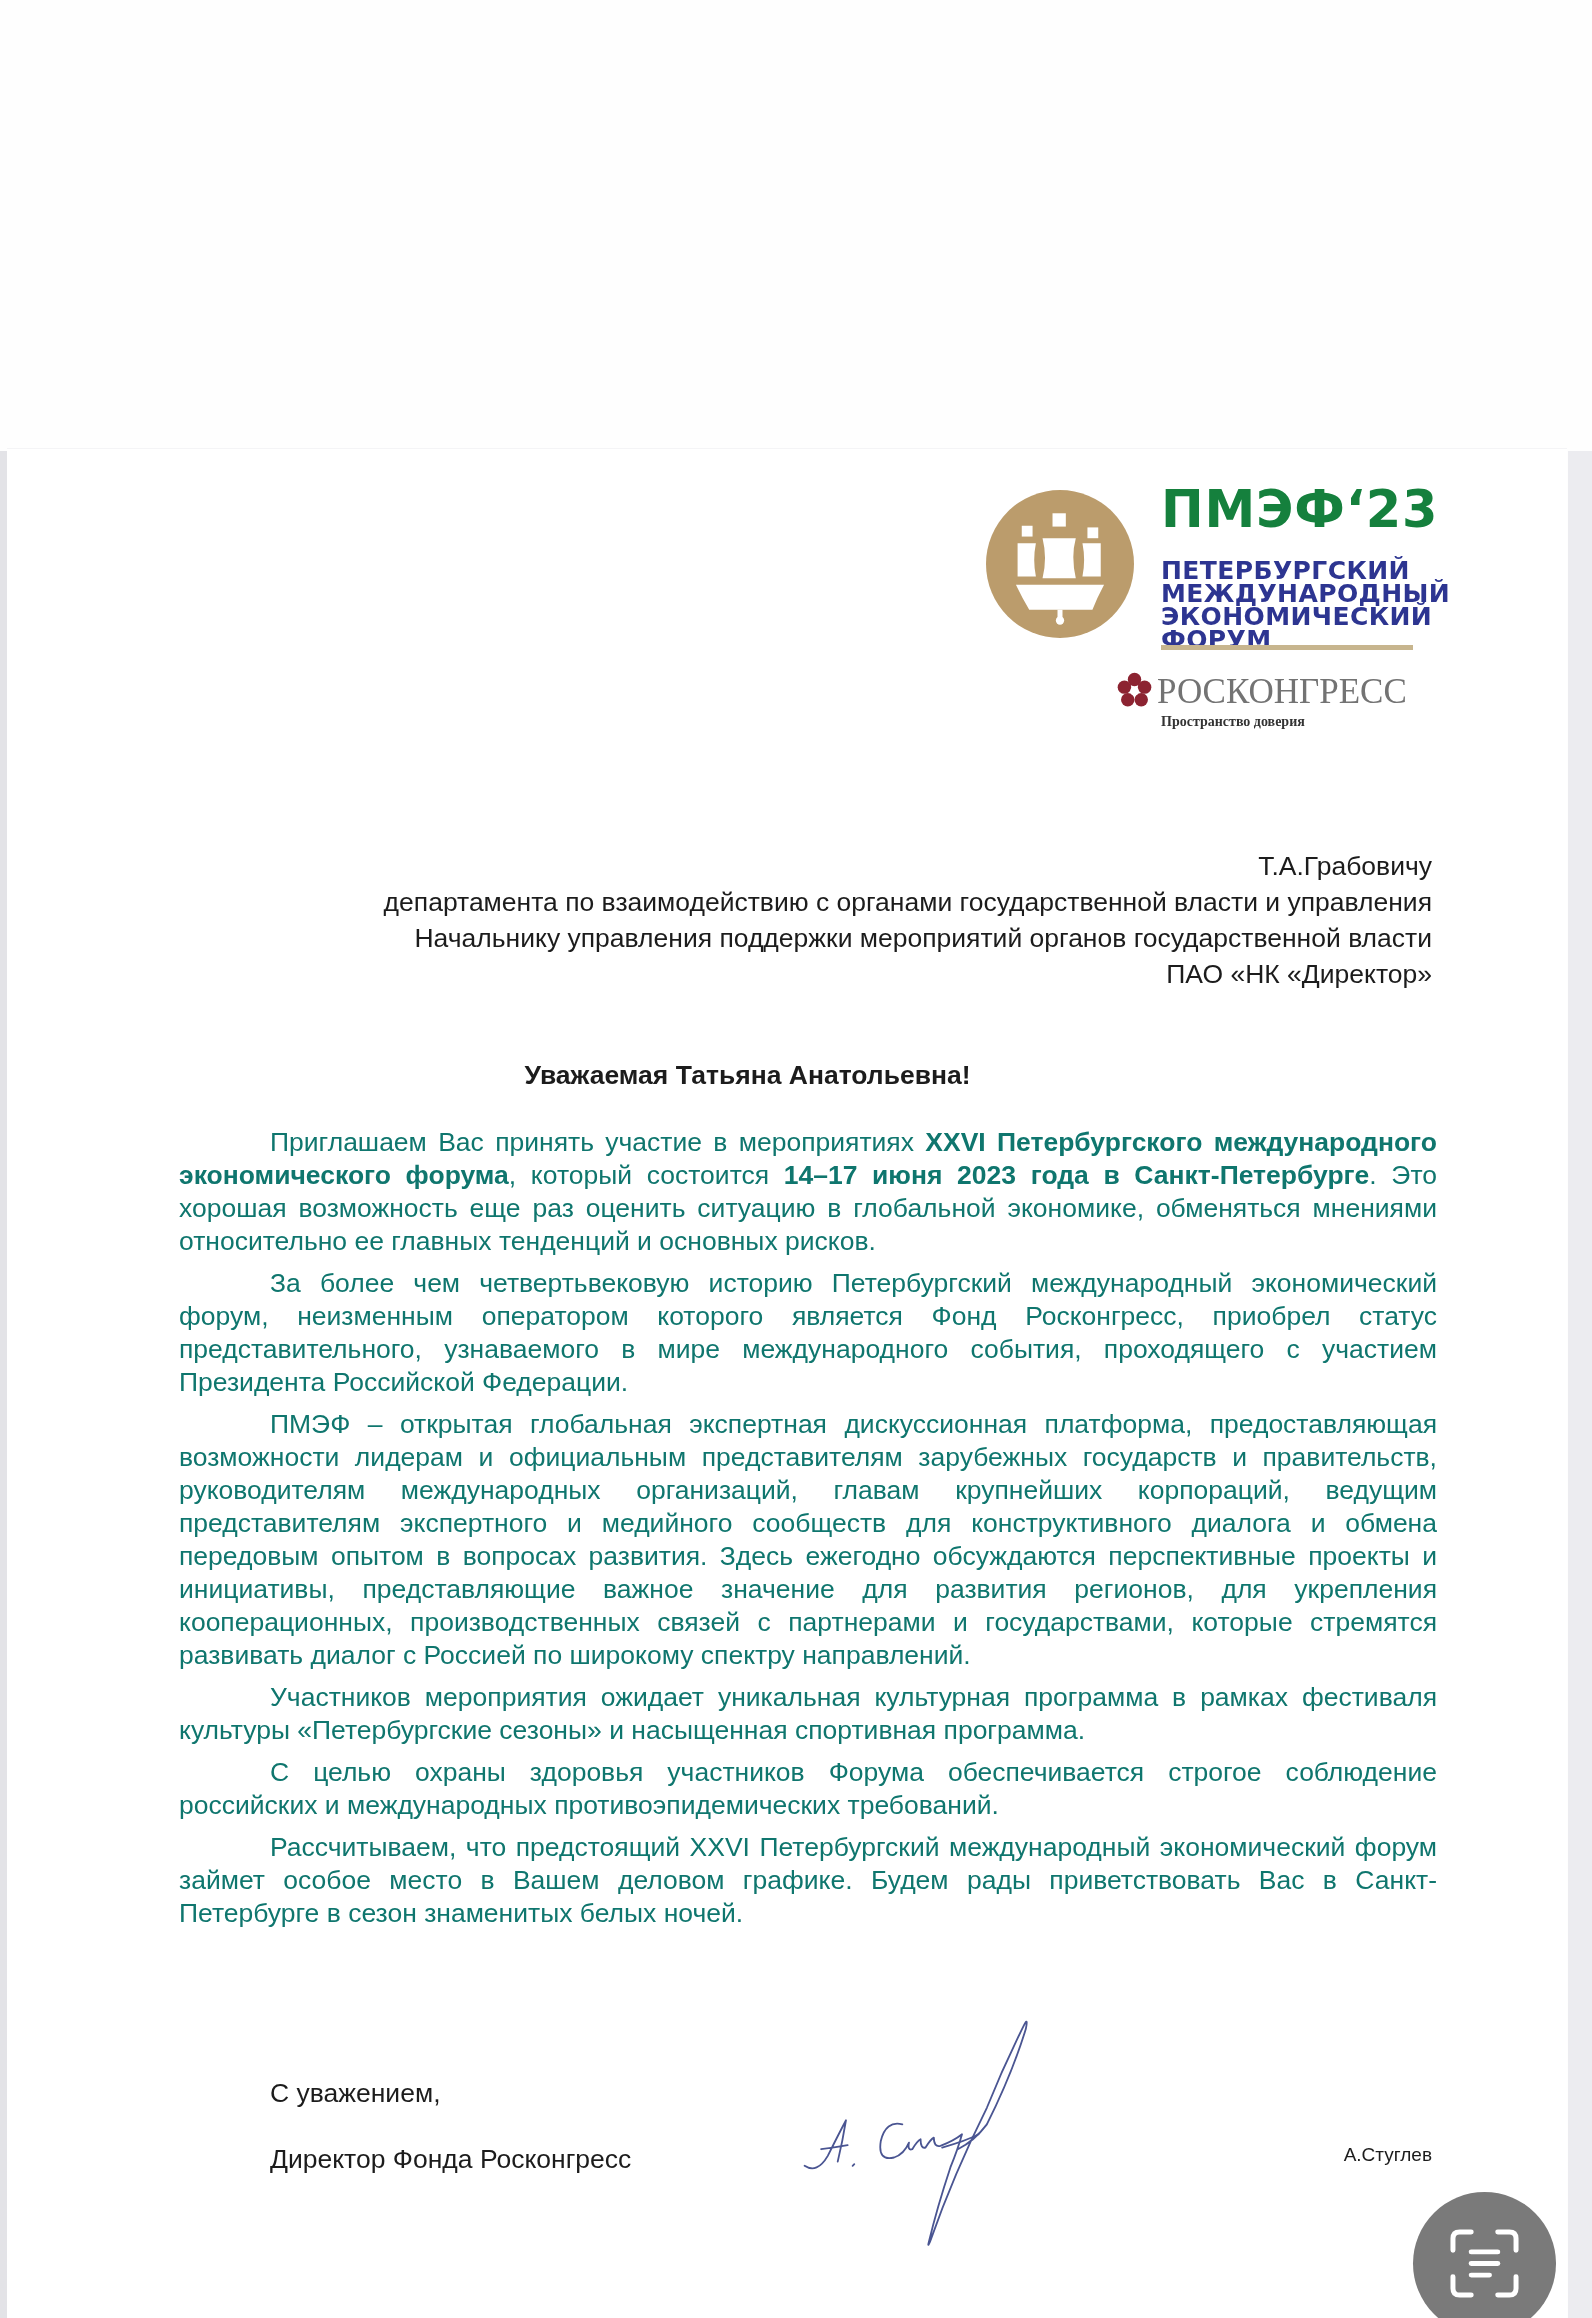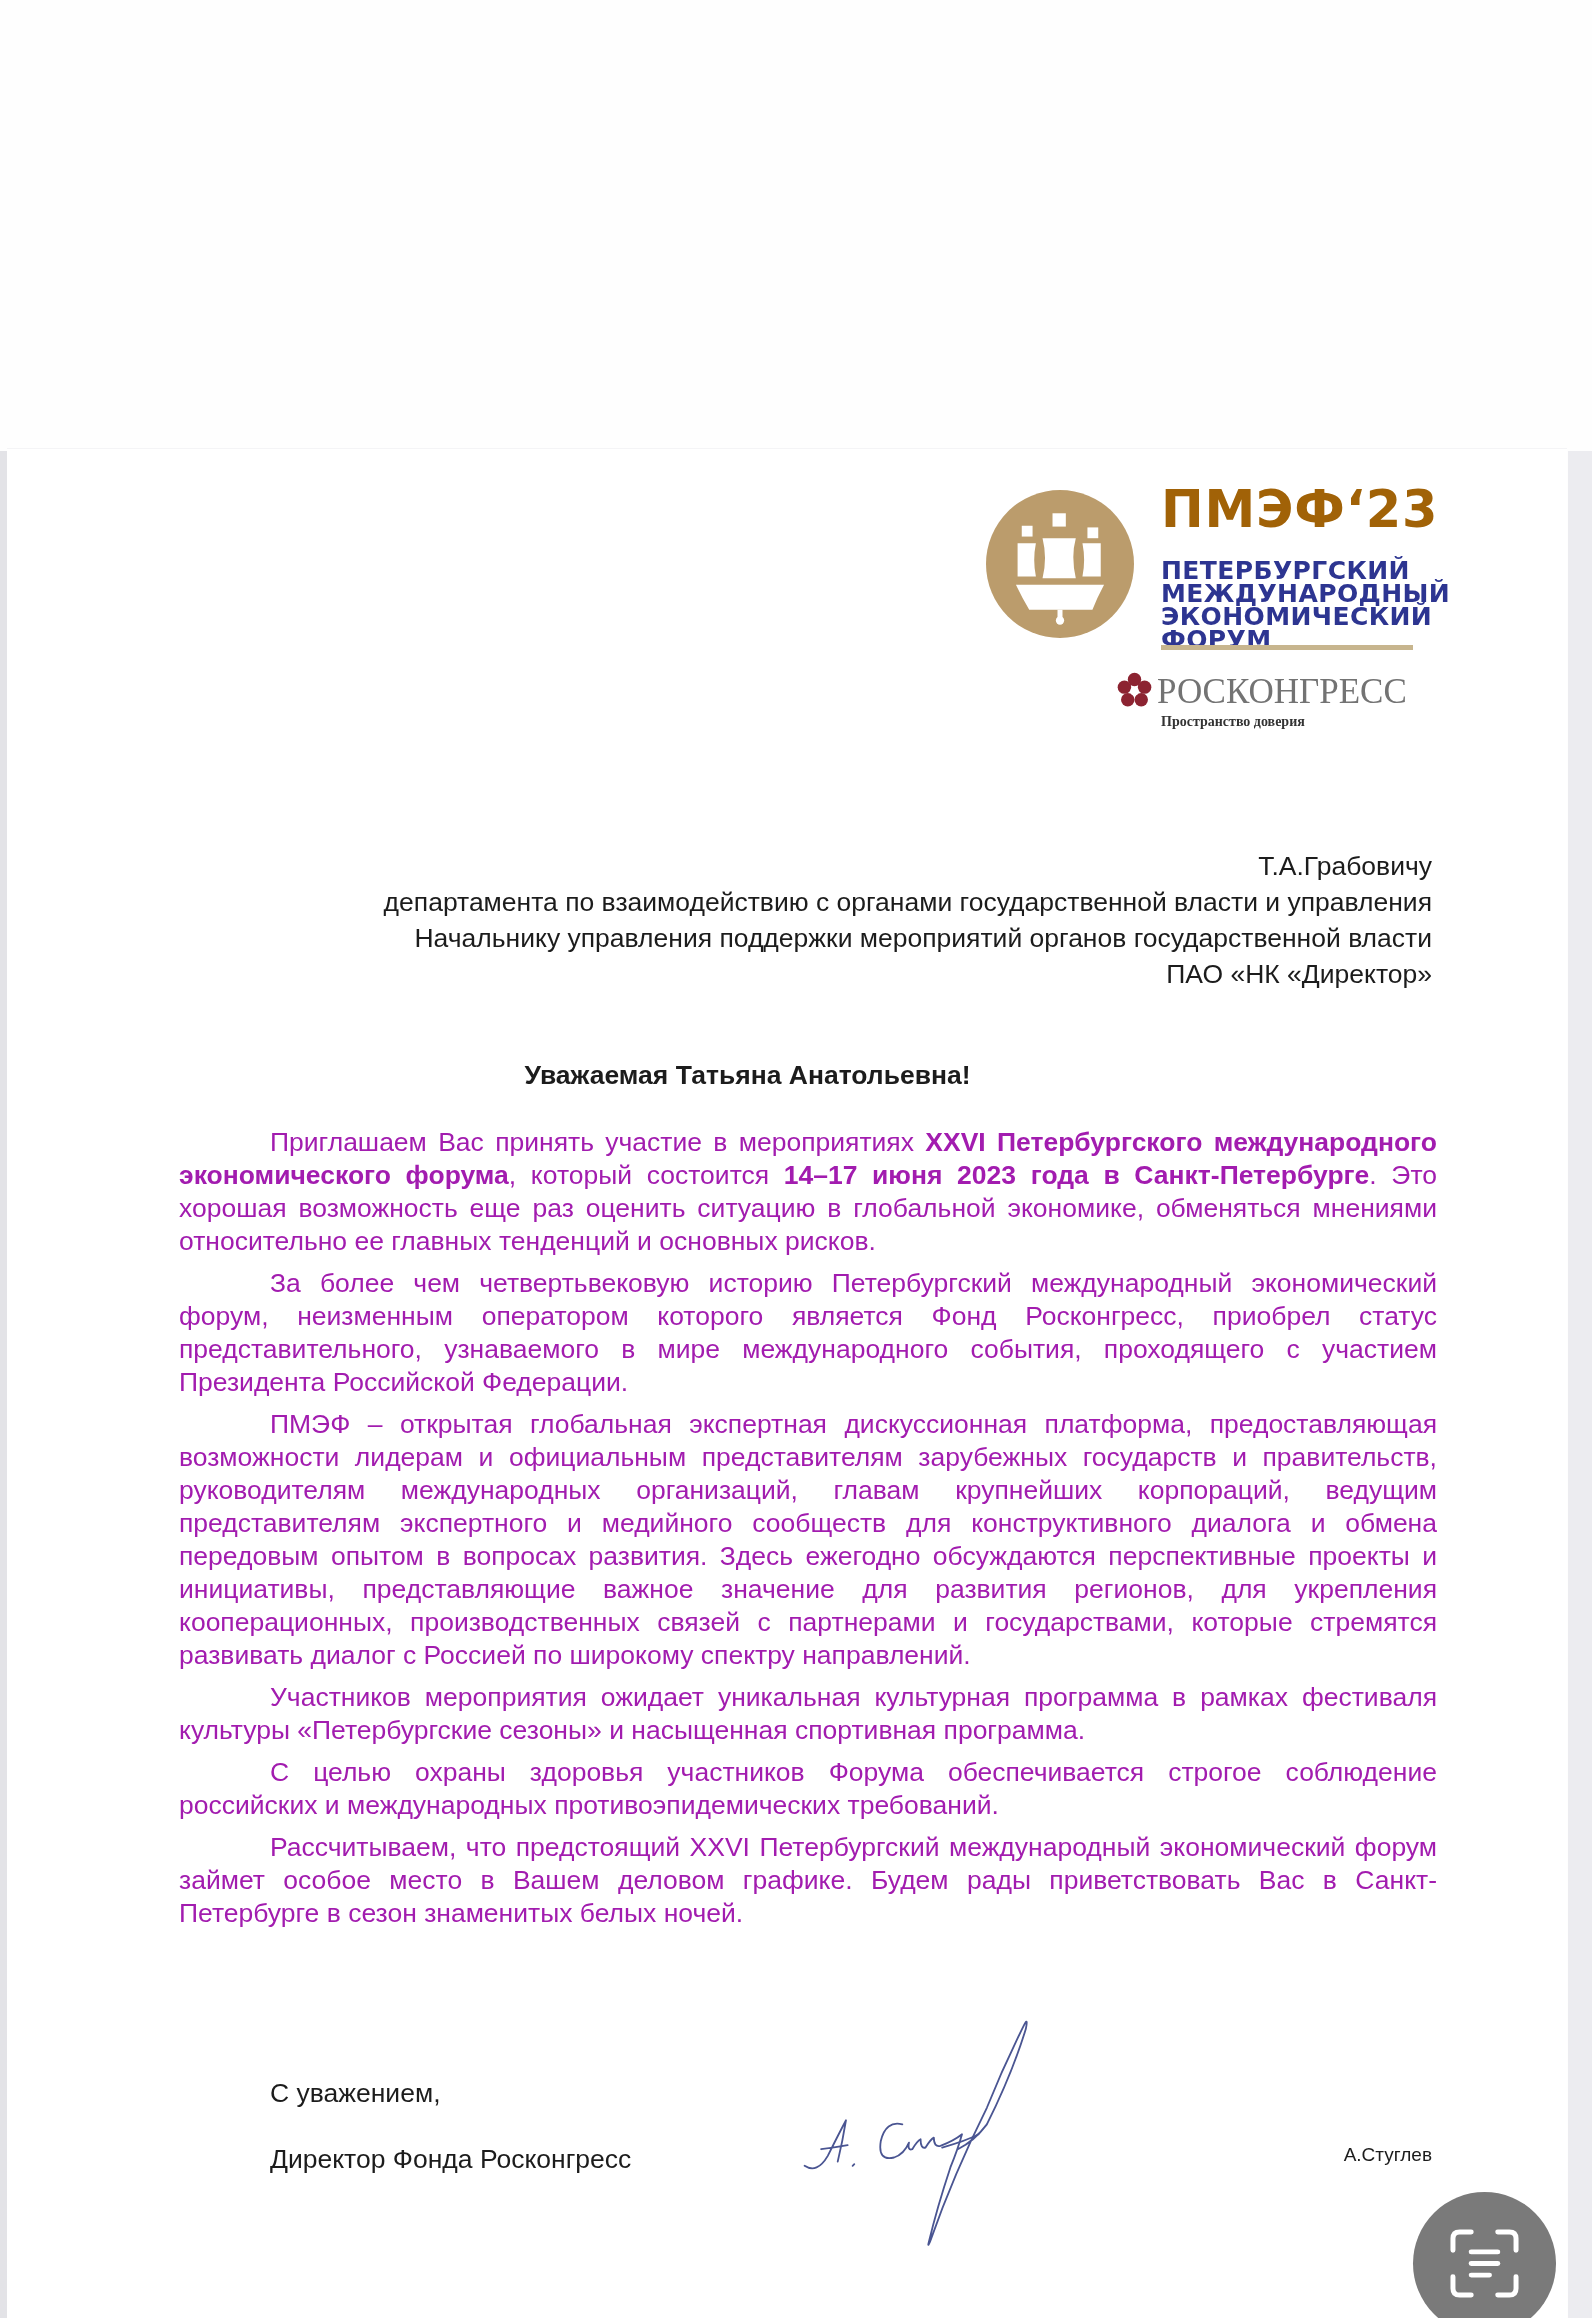--- a/index.html
+++ b/index.html
@@ -14,35 +14,35 @@
     position:absolute; left:6.6px; top:448px; width:1560px; height:1871px;
     background:#ffffff;
     box-shadow: inset 0 0.8px 0 #f1f1f3;
   }
   .edge-left { position:absolute; left:0; top:451px; width:6.6px; height:1867px; background:#e3e3e7; }
   .edge-right { position:absolute; left:1568px; top:451px; width:25px; height:1867px; background:#ececf0; }
 
   
   .logo-circle { position:absolute; left:986px; top:490px; width:148px; height:148px; border-radius:50%; background:#bb9c6c; }
   .logo-circle svg { position:absolute; left:0; top:0; }
-  .pmef-title { position:absolute; left:1161px; top:484px; font-family:"DejaVu Sans", sans-serif; font-weight:bold; font-size:51px; color:#a16207; letter-spacing:0.8px; line-height:1; }
+  .pmef-title { position:absolute; left:1161px; top:484px; font-family:"DejaVu Sans", sans-serif; font-weight:bold; font-size:51px; color:#15803d; letter-spacing:0.8px; line-height:1; }
   .pmef-sub { position:absolute; left:1161px; top:559px; font-family:"DejaVu Sans", sans-serif; font-weight:bold; font-size:25px; color:#2d3591; line-height:23px; letter-spacing:0.4px; }
   .pmef-rule { position:absolute; left:1161px; top:645px; width:252px; height:5px; background:#c7b58e; }
   .rk-flower { position:absolute; left:1116px; top:672px; width:37px; height:37px; }
   .rk-name { position:absolute; left:1157px; top:674px; font-family:"Liberation Serif", serif; font-size:35px; color:#737373; letter-spacing:0px; line-height:1; }
   .rk-tag { position:absolute; left:1161px; top:714px; font-family:"Liberation Serif", serif; font-size:14px; font-weight:bold; color:#333; }
 
   
   .recipient { position:absolute; right:161px; top:848px; width:1244px; text-align:right; font-size:26.5px; line-height:36px; color:#1c1c1c; }
   .recipient div { white-space:nowrap;text-align:right; }
 
   .salutation { position:absolute; left:0; width:1445px; top:1060px; text-align:center; font-weight:bold; font-size:26.5px; color:#1c1c1c; }
   .salutation span { margin-left:50px; }
 
-  .body-text { position:absolute; left:179px; width:1258px; top:1126px; font-size:26.5px; line-height:33px; color:#a21caf; }
+  .body-text { position:absolute; left:179px; width:1258px; top:1126px; font-size:26.5px; line-height:33px; color:#0f766e; }
   .body-text p { margin:0 0 9px 0; text-indent:91px; text-align:justify; text-align-last:left; }
   .body-text b { font-weight:bold; }
 
   .closing { position:absolute; left:270px; top:2078px; font-size:26.5px; color:#1c1c1c; }
   .signer-title { position:absolute; left:270px; top:2144px; font-size:26.5px; color:#1c1c1c; }
   .signer-name { position:absolute; right:161px; top:2144px; font-size:19px; color:#1c1c1c; }
   .signature { position:absolute; left:788px; top:2008px; width:348px; height:241px; }
 
   .scan-btn { position:absolute; left:1413px; top:2192px; width:143px; height:143px; border-radius:50%; background:#7a7a7a; cursor:pointer; }
   .scan-btn svg { position:absolute; left:30px; top:30px; }

